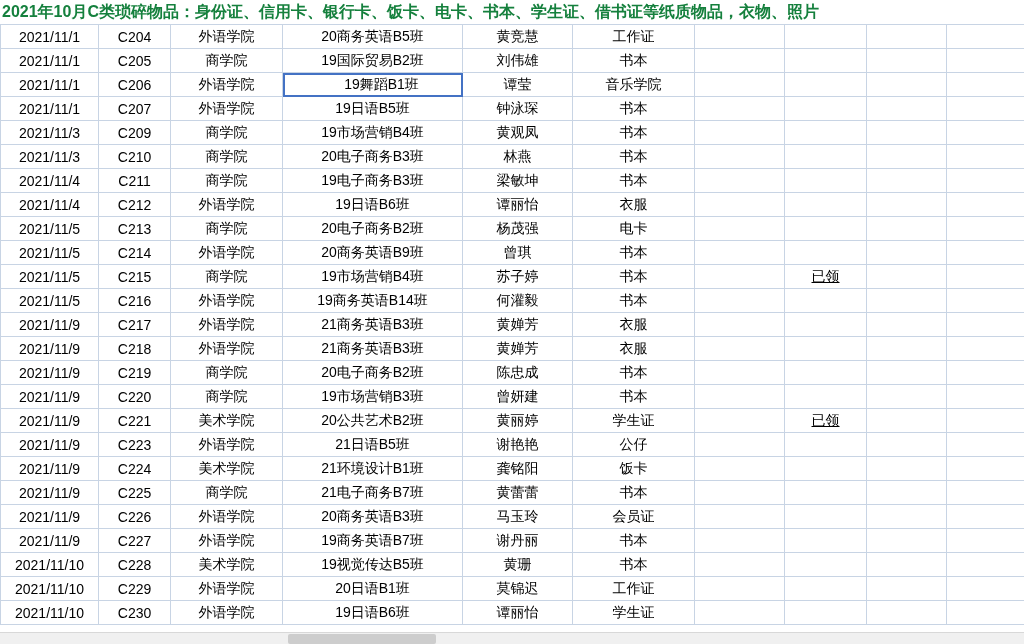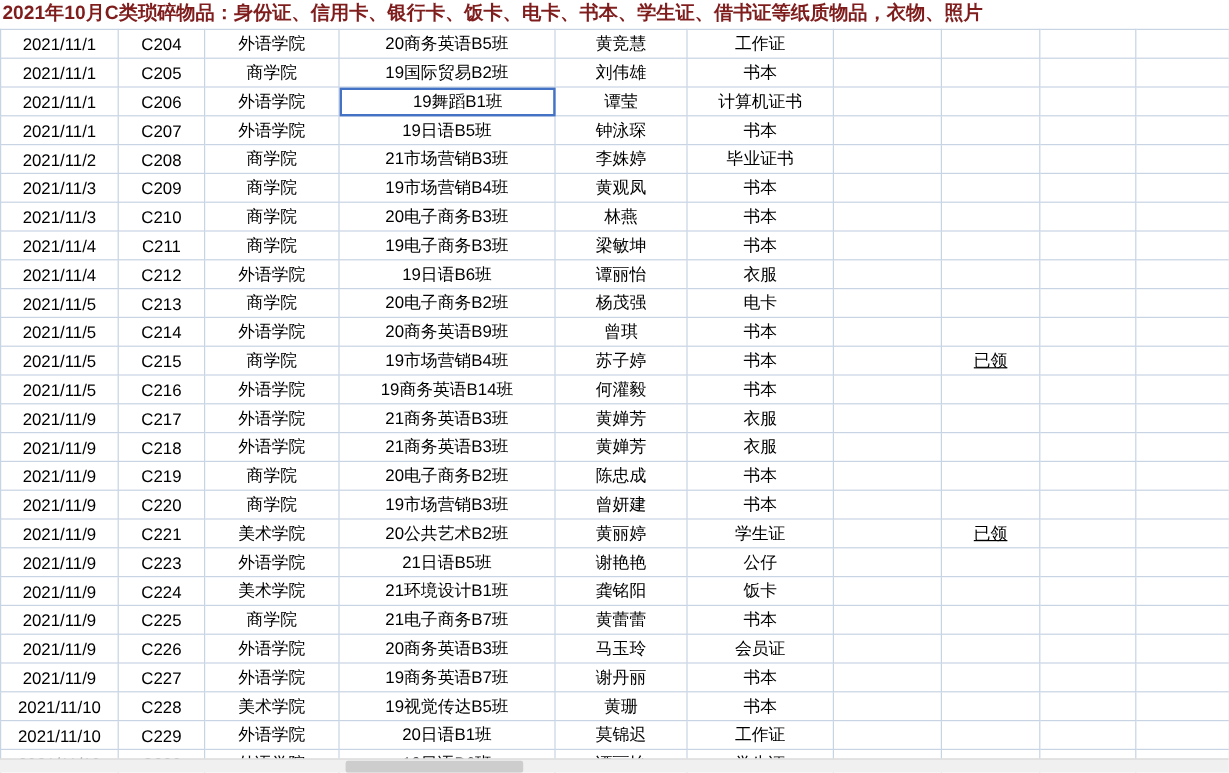--- a/index.html
+++ b/index.html
@@ -17,21 +17,21 @@
     width: 1024px;
     height: 644px;
     position: relative;
     background: #ffffff;
   }
   .title-row {
     height: 24px;
     line-height: 24px;
     white-space: nowrap;
     overflow: hidden;
-    color: #7f1d1d;
+    color: #15803d;
     font-weight: bold;
     font-size: 16px;
     padding-left: 2px;
     box-sizing: border-box;
     background: #ffffff;
   }
   table.grid {
     border-collapse: collapse;
     table-layout: fixed;
     width: 1024px;
@@ -137,45 +137,33 @@
         <td class="status"></td>
         <td></td>
         <td></td>
       </tr>
       <tr class="selected">
         <td>2021/11/1</td>
         <td>C206</td>
         <td>外语学院</td>
         <td class="sel-cell">19舞蹈B1班</td>
         <td>谭莹</td>
-        <td>计算机证书</td>
+        <td>音乐学院</td>
         <td></td>
         <td class="status"></td>
         <td></td>
         <td></td>
       </tr>
       <tr>
         <td>2021/11/1</td>
         <td>C207</td>
         <td>外语学院</td>
         <td>19日语B5班</td>
         <td>钟泳琛</td>
         <td>书本</td>
-        <td></td>
-        <td class="status"></td>
-        <td></td>
-        <td></td>
-      </tr>
-      <tr>
-        <td>2021/11/2</td>
-        <td>C208</td>
-        <td>商学院</td>
-        <td>21市场营销B3班</td>
-        <td>李姝婷</td>
-        <td>毕业证书</td>
         <td></td>
         <td class="status"></td>
         <td></td>
         <td></td>
       </tr>
       <tr>
         <td>2021/11/3</td>
         <td>C209</td>
         <td>商学院</td>
         <td>19市场营销B4班</td>

